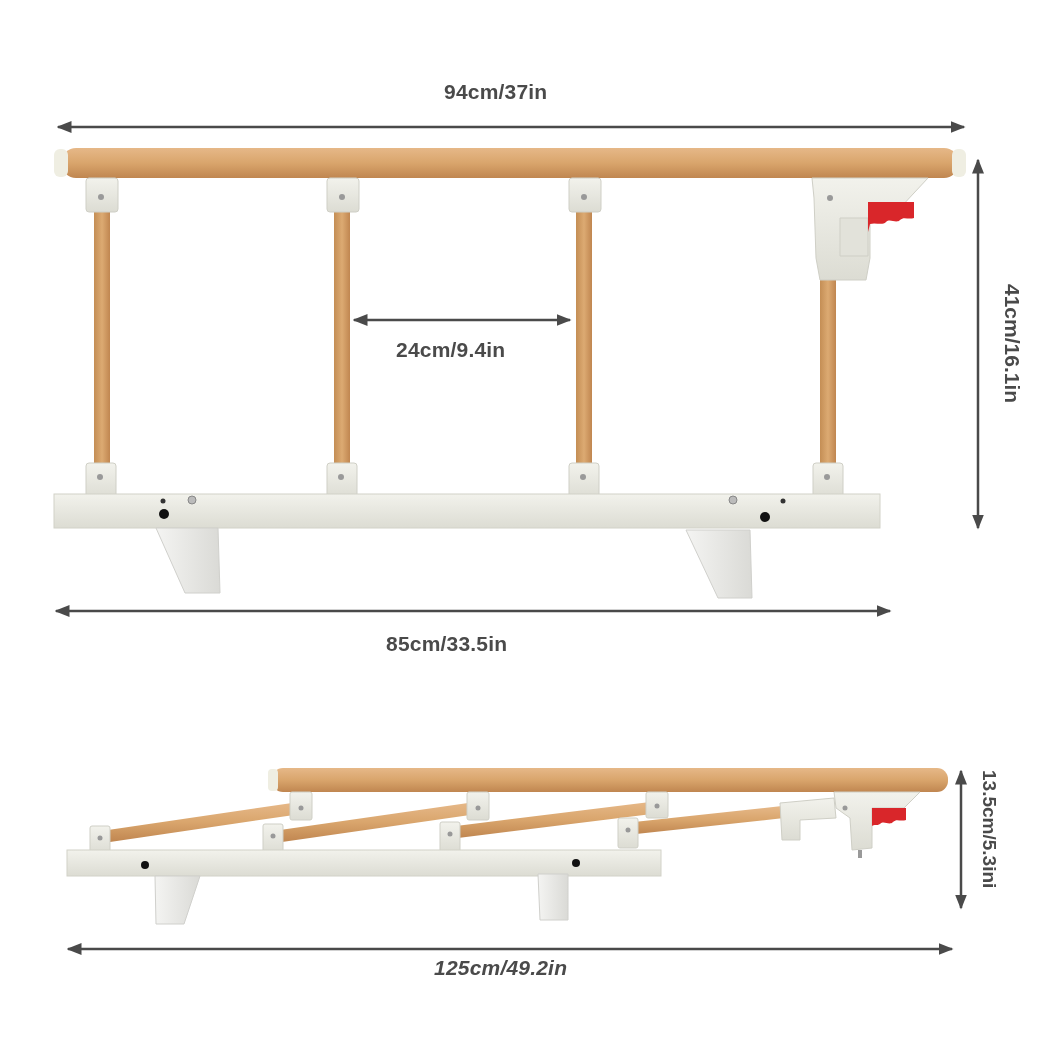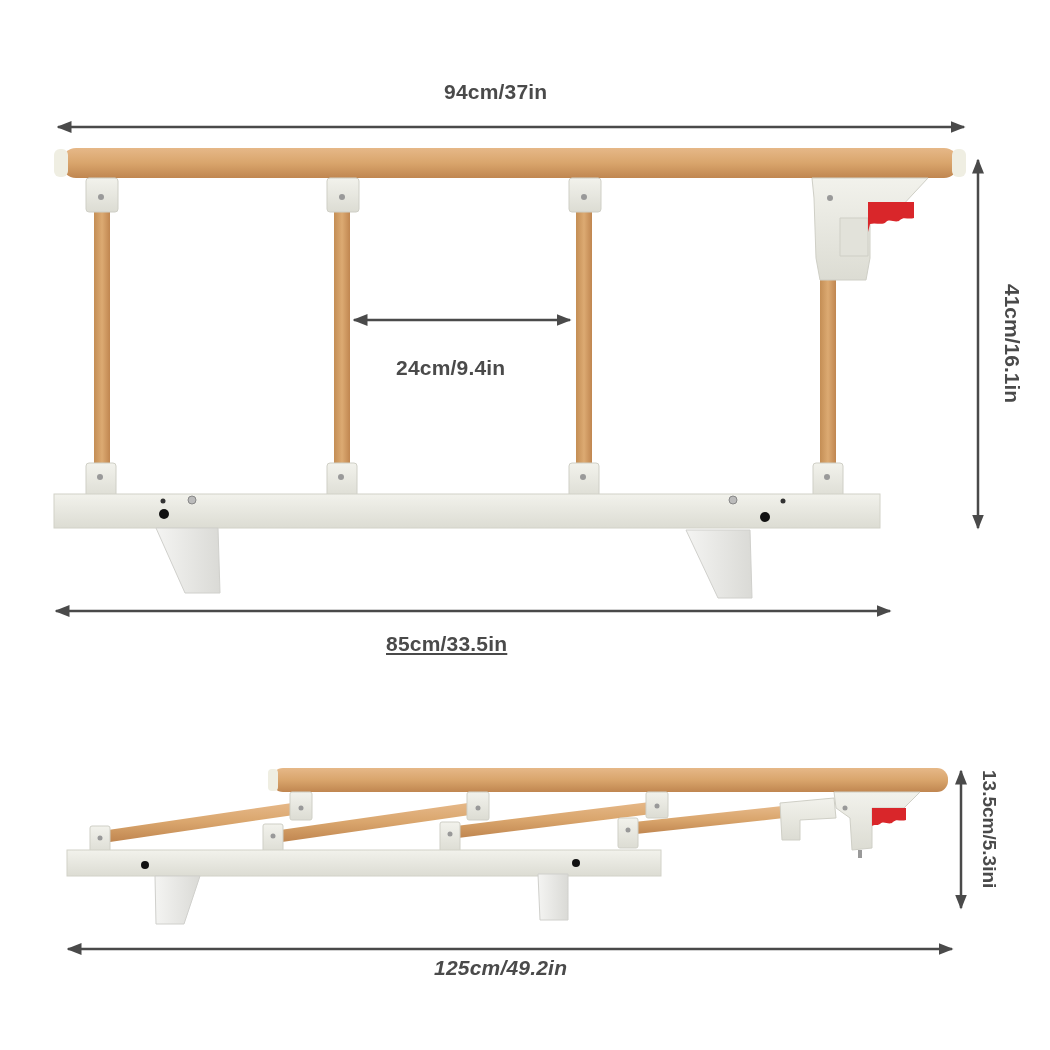--- a/index.html
+++ b/index.html
@@ -167,18 +167,18 @@
     <g>
       <line x1="961" y1="763" x2="961" y2="900" stroke="#4a4a4a" stroke-width="2.5" marker-start="url(#arrowStart)" marker-end="url(#arrowEnd)"></line>
     </g>
 
     <g>
       <line x1="68" y1="941" x2="952" y2="941" stroke="#4a4a4a" stroke-width="2.5" marker-start="url(#arrowStart)" marker-end="url(#arrowEnd)"></line>
     </g>
   </svg>
 
   <div class="label" style="left:444px;top:72px;">94cm/37in</div>
-  <div class="label" style="left:396px;top:330px;margin-top:18px;">24cm/9.4in</div>
+  <div class="label" style="left:396px;top:330px;">24cm/9.4in</div>
   <div class="vlabel" style="left:1024px;top:276px;">41cm/16.1in</div>
-  <div class="label" style="left:386px;top:624px;text-decoration:underline;">85cm/33.5in</div>
+  <div class="label" style="left:386px;top:624px;">85cm/33.5in</div>
   <div class="vlabel" style="left:1000px;top:762px;font-size:19px;">13.5cm/5.3ini</div>
   <div class="label" style="left:434px;top:948px;font-style:italic;">125cm/49.2in</div>
 </div>
 
 </body></html>

